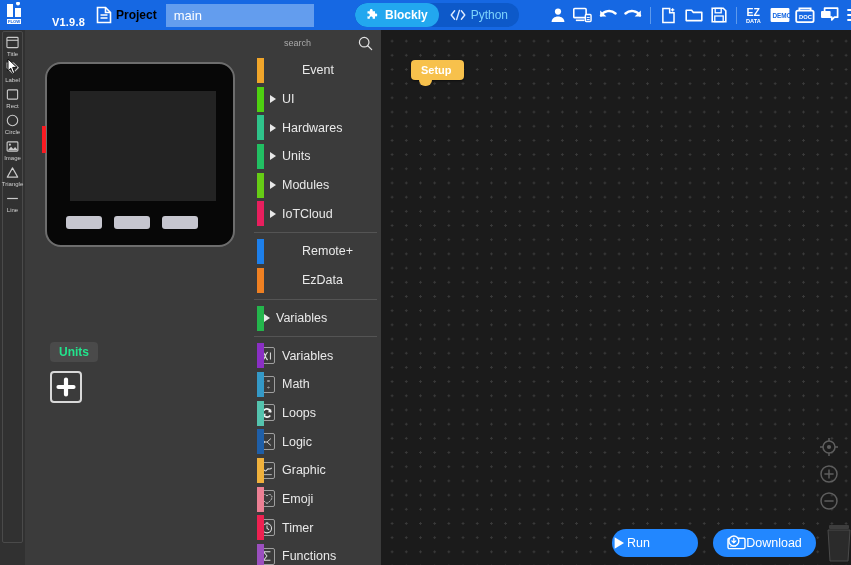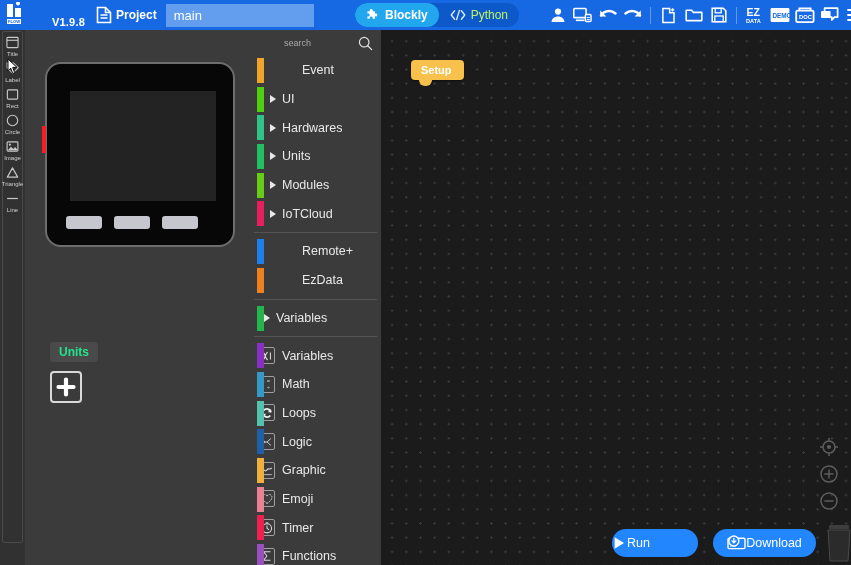--- a/index.html
+++ b/index.html
@@ -13,37 +13,37 @@
 
   
   .topbar {
     position: absolute; left: 0; top: 0; width: 851px; height: 30px;
     background: #1668e3; display: flex; align-items: center;
   }
   .logo-wrap { display: flex; align-items: flex-end; margin-left: 6px; }
   .logo-svg { display: block; }
   .version { color: #ffffff; font-size: 11px; font-weight: bold; margin-left: 18px; letter-spacing: .2px; }
   .proj-btn { display: flex; align-items: center; margin-left: 11px; cursor: pointer; }
-  .proj-label { color: #ffffff; font-size: 12px; font-weight: bold; margin-left: 4px; }
+  .proj-label { color: #000000; font-size: 12px; font-weight: bold; margin-left: 4px; }
   .proj-input {
     margin-left: 9px; width: 148px; height: 23px;
     background: #639dee; border: none; outline: none;
     color: #ffffff; font-size: 13px; font-family: "Liberation Sans", sans-serif;
     padding: 0 8px;
   }
   .proj-input::placeholder { color: #d7e5fa; }
 
   .mode-toggle {
     position: absolute; left: 355px; top: 3px;
     height: 24px; border-radius: 12px; background: #0d59c9;
     display: flex; align-items: center; overflow: hidden;
   }
   .mode-seg {
     height: 24px; display: flex; align-items: center; gap: 5px;
-    padding: 0 11px; font-size: 12px; color: #bef264; cursor: pointer;
+    padding: 0 11px; font-size: 12px; color: #7dd3fc; cursor: pointer;
   }
   .mode-seg.active { background: #22a7ef; border-radius: 12px; color: #ffffff; font-weight: bold; }
 
   .tool-icons {
     position: absolute; left: 545px; top: 0; height: 30px;
     display: flex; align-items: center; gap: 0px;
   }
   .ticon {
     width: 25px; height: 30px; display: flex; align-items: center; justify-content: center;
     cursor: pointer;

